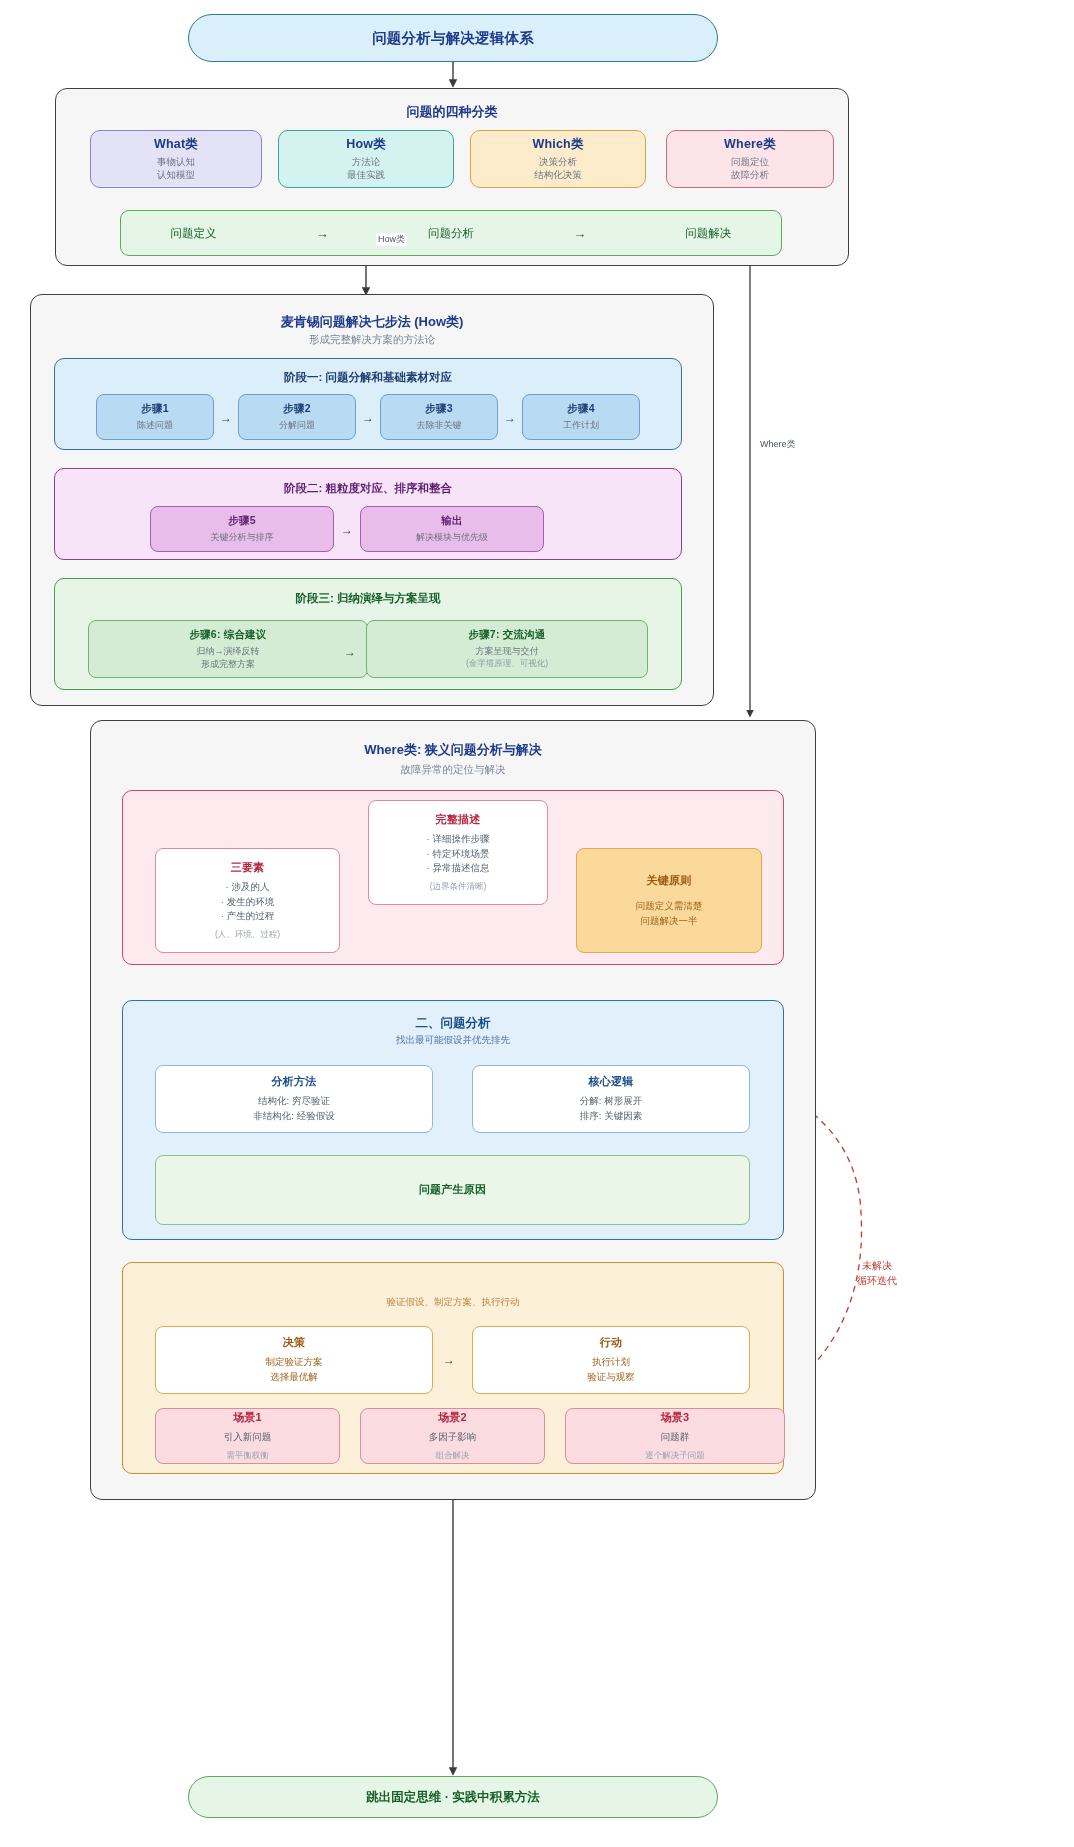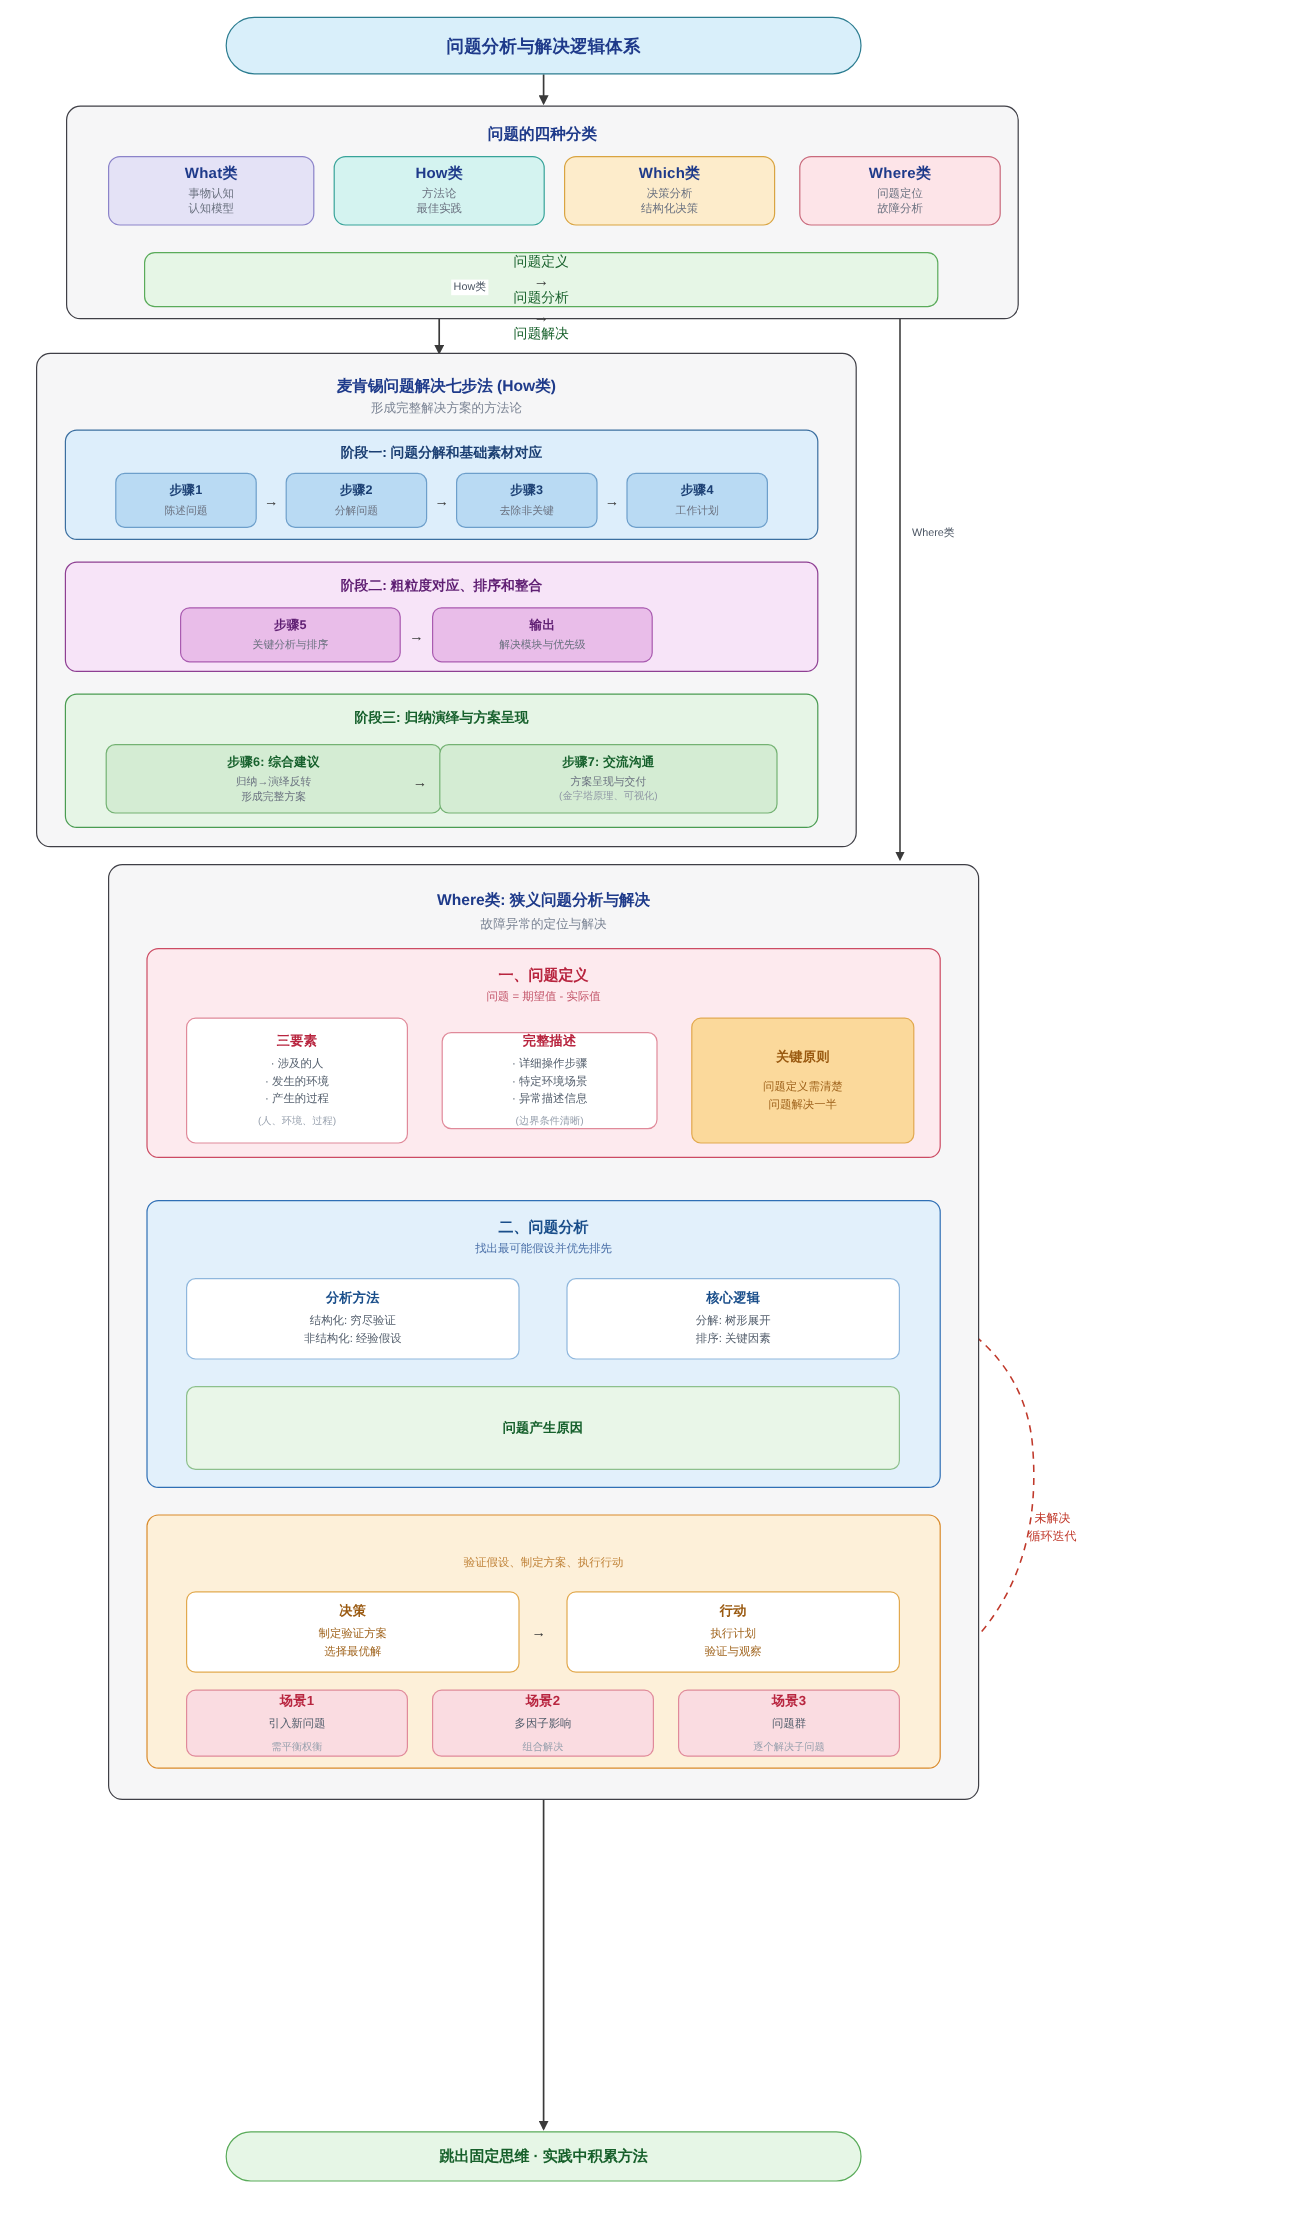--- a/index.html
+++ b/index.html
@@ -69,21 +69,21 @@
   .cat-how   { left: 278px; width: 176px; background:#d4f3f0; border:1.3px solid #37a399; }
   .cat-which { left: 470px; width: 176px; background:#fdeccb; border:1.3px solid #d9a441; }
   .cat-where { left: 666px; width: 168px; background:#fde4e8; border:1.3px solid #c96a7c; }
 
   
   .flowstrip {
     position: absolute;
     left: 120px; top: 210px; width: 662px; height: 46px;
     background: #e6f6e6; border: 1.2px solid #5aab5a; border-radius: 9px;
     display: flex; align-items: center; justify-content: space-around;
-    color: #17602b; font-size: 11.5px; flex-direction: column;
+    color: #17602b; font-size: 11.5px;
   }
   .flowstrip .arrow { color: #3c3c3c; font-size: 13px; }
 
   
   .stage { position: absolute; border-radius: 10px; }
   .stage-title {
     position: absolute; left:0; right:0; text-align:center;
     font-weight: bold; font-size: 11.5px;
   }
   .stage1 { left: 54px; top: 358px; width: 628px; height: 92px;
@@ -303,21 +303,21 @@
     <div class="wsec-title">一、问题定义</div>
     <div class="wsec-sub">问题 = 期望值 - 实际值</div>
   </div>
   <div class="card c-red" style="left:155px; top:848px; width:185px; height:105px;">
     <span class="ttl">三要素</span>
     <span class="li">· 涉及的人</span>
     <span class="li">· 发生的环境</span>
     <span class="li">· 产生的过程</span>
     <span class="note">(人、环境、过程)</span>
   </div>
-  <div class="card c-red" style="left:368px; top:860px; width:180px; height:81px;">
+  <div class="card c-red" style="left:368px; top:800px; width:180px; height:105px;">
     <span class="ttl">完整描述</span>
     <span class="li">· 详细操作步骤</span>
     <span class="li">· 特定环境场景</span>
     <span class="li">· 异常描述信息</span>
     <span class="note">(边界条件清晰)</span>
   </div>
   <div class="card c-amber" style="left:576px; top:848px; width:186px; height:105px;">
     <span class="ttl">关键原则</span>
     <span class="li" style="margin-top:6px;">问题定义需清楚</span>
     <span class="li">问题解决一半</span>
@@ -359,21 +359,21 @@
   <div class="card c-rose" style="left:155px; top:1408px; width:185px; height:56px;">
     <span class="ttl">场景1</span>
     <span class="li">引入新问题</span>
     <span class="note">需平衡权衡</span>
   </div>
   <div class="card c-rose" style="left:360px; top:1408px; width:185px; height:56px;">
     <span class="ttl">场景2</span>
     <span class="li">多因子影响</span>
     <span class="note">组合解决</span>
   </div>
-  <div class="card c-rose" style="left:565px; top:1408px; width:185px; height:56px;">
+  <div class="card c-rose" style="left:565px; top:1408px; width:220px; height:56px;">
     <span class="ttl">场景3</span>
     <span class="li">问题群</span>
     <span class="note">逐个解决子问题</span>
   </div>
 
   <div class="loop-label" style="left:842px; top:1258px; width:70px;">
     <div>未解决</div>
     <div>循环迭代</div>
   </div>
 

